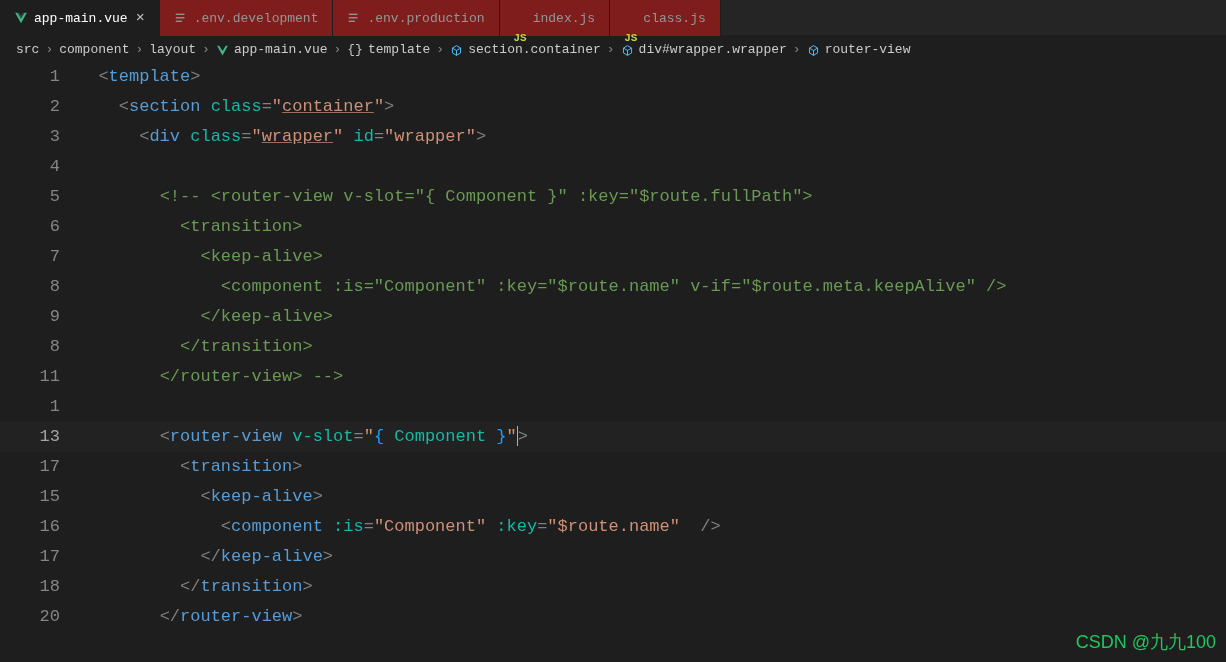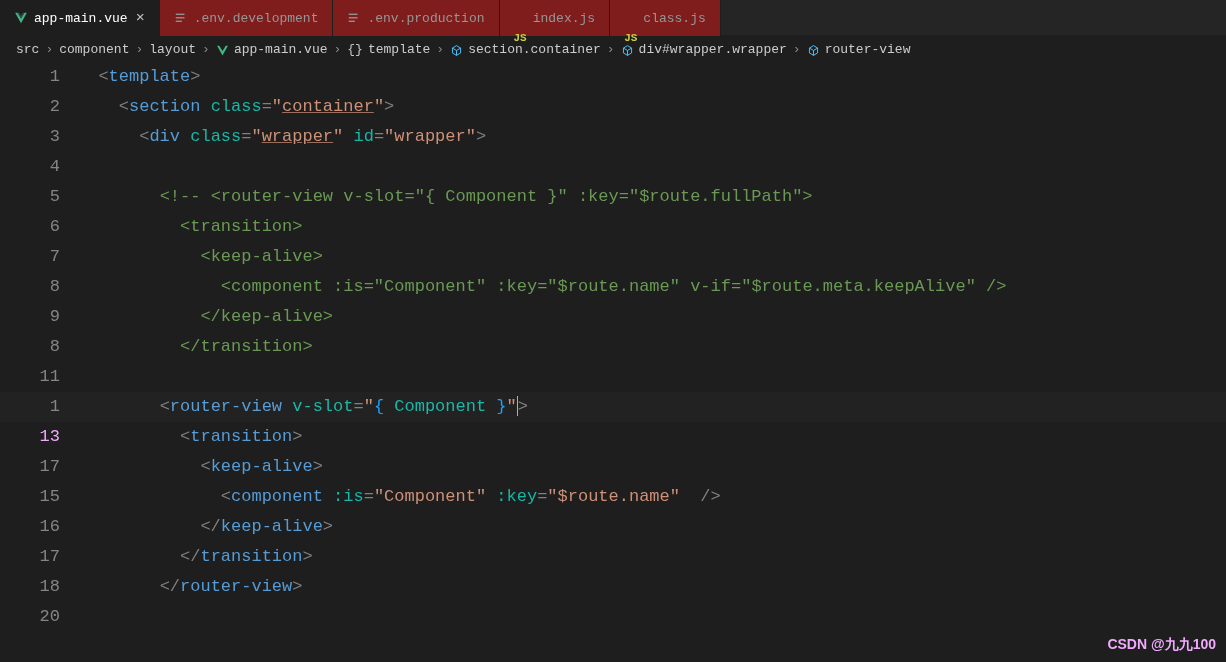--- a/index.html
+++ b/index.html
@@ -80,21 +80,21 @@
   height: calc(100% - 62px);
 }
 .gutter {
   width: 78px;
   text-align: right;
   color: #858585;
   padding-right: 18px;
   user-select: none;
 }
 .gutter .ln { height: 30px; }
-.gutter .ln.current { color: #f0abfc; font-weight: 500; margin-left: 24px; }
+.gutter .ln.current { color: #a3a3a3; font-weight: 500; margin-left: 24px; }
 .code {
   flex: 1;
   position: relative;
 }
 .line {
   height: 30px;
   white-space: pre;
   position: relative;
 }
 .line.current::before {
@@ -121,24 +121,23 @@
   height: 20px;
   background: #aeafad;
   vertical-align: middle;
   margin-top: -2px;
 }
 
 .watermark {
   position: absolute;
   bottom: 8px;
   right: 10px;
-  color: #f0abfc;
-  font-size: 14px;
+  color: #22c55e;
+  font-size: 18px;
   font-family: -apple-system, sans-serif;
-  font-weight: bold;
 }
 </style>
 </head>
 <body>
 
 <div class="tabs">
   <div class="tab active">
     <span class="tab-icon vue-icon">
       <svg width="14" height="14" viewBox="0 0 24 24">
           <path fill="#41b883" d="M2 3h4l6 10L18 3h4L12 21 2 3z"></path>
@@ -259,20 +258,21 @@
     <div class="line">  <span class="pun">&lt;</span><span class="tag">template</span><span class="pun">&gt;</span></div>
     <div class="line">    <span class="pun">&lt;</span><span class="tag">section</span> <span class="attr">class</span><span class="pun">=</span><span class="str">"</span><span class="str-u">container</span><span class="str">"</span><span class="pun">&gt;</span></div>
     <div class="line">      <span class="pun">&lt;</span><span class="tag">div</span> <span class="attr">class</span><span class="pun">=</span><span class="str">"</span><span class="str-u">wrapper</span><span class="str">"</span> <span class="attr">id</span><span class="pun">=</span><span class="str">"</span><span class="str">wrapper</span><span class="str">"</span><span class="pun">&gt;</span></div>
     <div class="line"></div>
     <div class="line">        <span class="cmt">&lt;!--</span><span class="cmt"> &lt;</span><span class="cmt">router-view</span><span class="cmt"> </span><span class="cmt">v-slot</span><span class="cmt">="</span><span class="cmt">{ Component }</span><span class="cmt">" </span><span class="cmt">:key</span><span class="cmt">="</span><span class="cmt">$route.fullPath</span><span class="cmt">"&gt;</span></div>
     <div class="line">          <span class="cmt">&lt;</span><span class="cmt">transition</span><span class="cmt">&gt;</span></div>
     <div class="line">            <span class="cmt">&lt;</span><span class="cmt">keep-alive</span><span class="cmt">&gt;</span></div>
     <div class="line">              <span class="cmt">&lt;</span><span class="cmt">component</span><span class="cmt"> </span><span class="cmt">:is</span><span class="cmt">="</span><span class="cmt">Component</span><span class="cmt">" </span><span class="cmt">:key</span><span class="cmt">="</span><span class="cmt">$route.name</span><span class="cmt">" </span><span class="cmt">v-if</span><span class="cmt">="</span><span class="cmt">$route.meta.keepAlive</span><span class="cmt">" /&gt;</span></div>
     <div class="line">            <span class="cmt">&lt;/</span><span class="cmt">keep-alive</span><span class="cmt">&gt;</span></div>
     <div class="line">          <span class="cmt">&lt;/</span><span class="cmt">transition</span><span class="cmt">&gt;</span></div>
+    <div class="line">        <span class="cmt">&lt;/</span><span class="cmt">router-view</span><span class="cmt">&gt; </span><span class="cmt">--&gt;</span></div>
     <div class="line"></div>
     <div class="line current">        <span class="pun">&lt;</span><span class="tag">router-view</span> <span class="attr">v-slot</span><span class="pun">=</span><span class="str">"</span><span class="brc-b">{</span><span class="attr"> Component </span><span class="brc-b">}</span><span class="str">"</span><span class="cursor"></span><span class="pun">&gt;</span></div>
     <div class="line">          <span class="pun">&lt;</span><span class="tag">transition</span><span class="pun">&gt;</span></div>
     <div class="line">            <span class="pun">&lt;</span><span class="tag">keep-alive</span><span class="pun">&gt;</span></div>
     <div class="line">              <span class="pun">&lt;</span><span class="tag">component</span> <span class="attr">:is</span><span class="pun">=</span><span class="str">"</span><span class="str">Component</span><span class="str">"</span> <span class="attr">:key</span><span class="pun">=</span><span class="str">"</span><span class="str">$route.name</span><span class="str">"</span>  <span class="pun">/&gt;</span></div>
     <div class="line">            <span class="pun">&lt;/</span><span class="tag">keep-alive</span><span class="pun">&gt;</span></div>
     <div class="line">          <span class="pun">&lt;/</span><span class="tag">transition</span><span class="pun">&gt;</span></div>
     <div class="line">        <span class="pun">&lt;/</span><span class="tag">router-view</span><span class="pun">&gt;</span></div>
   </div>
 </div>

